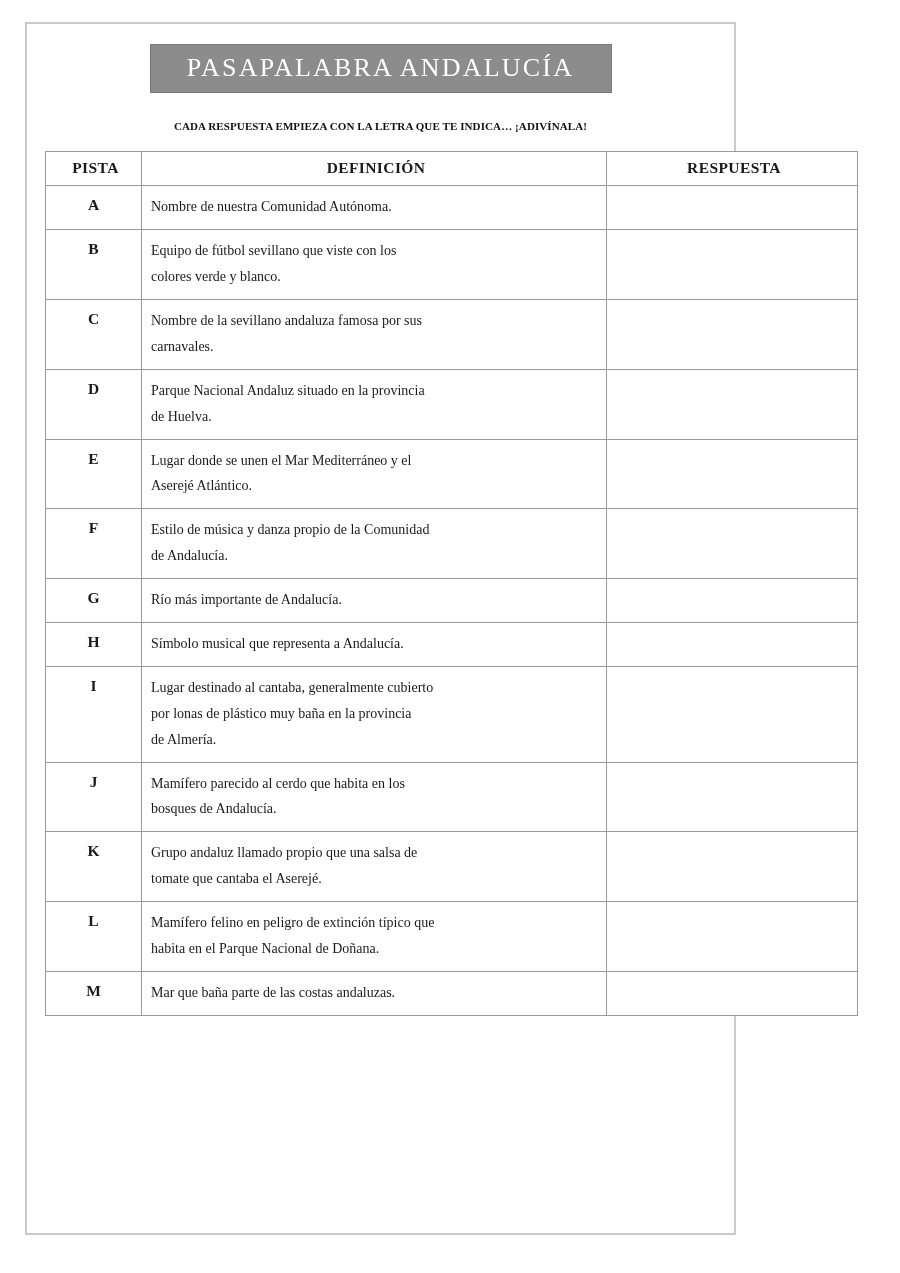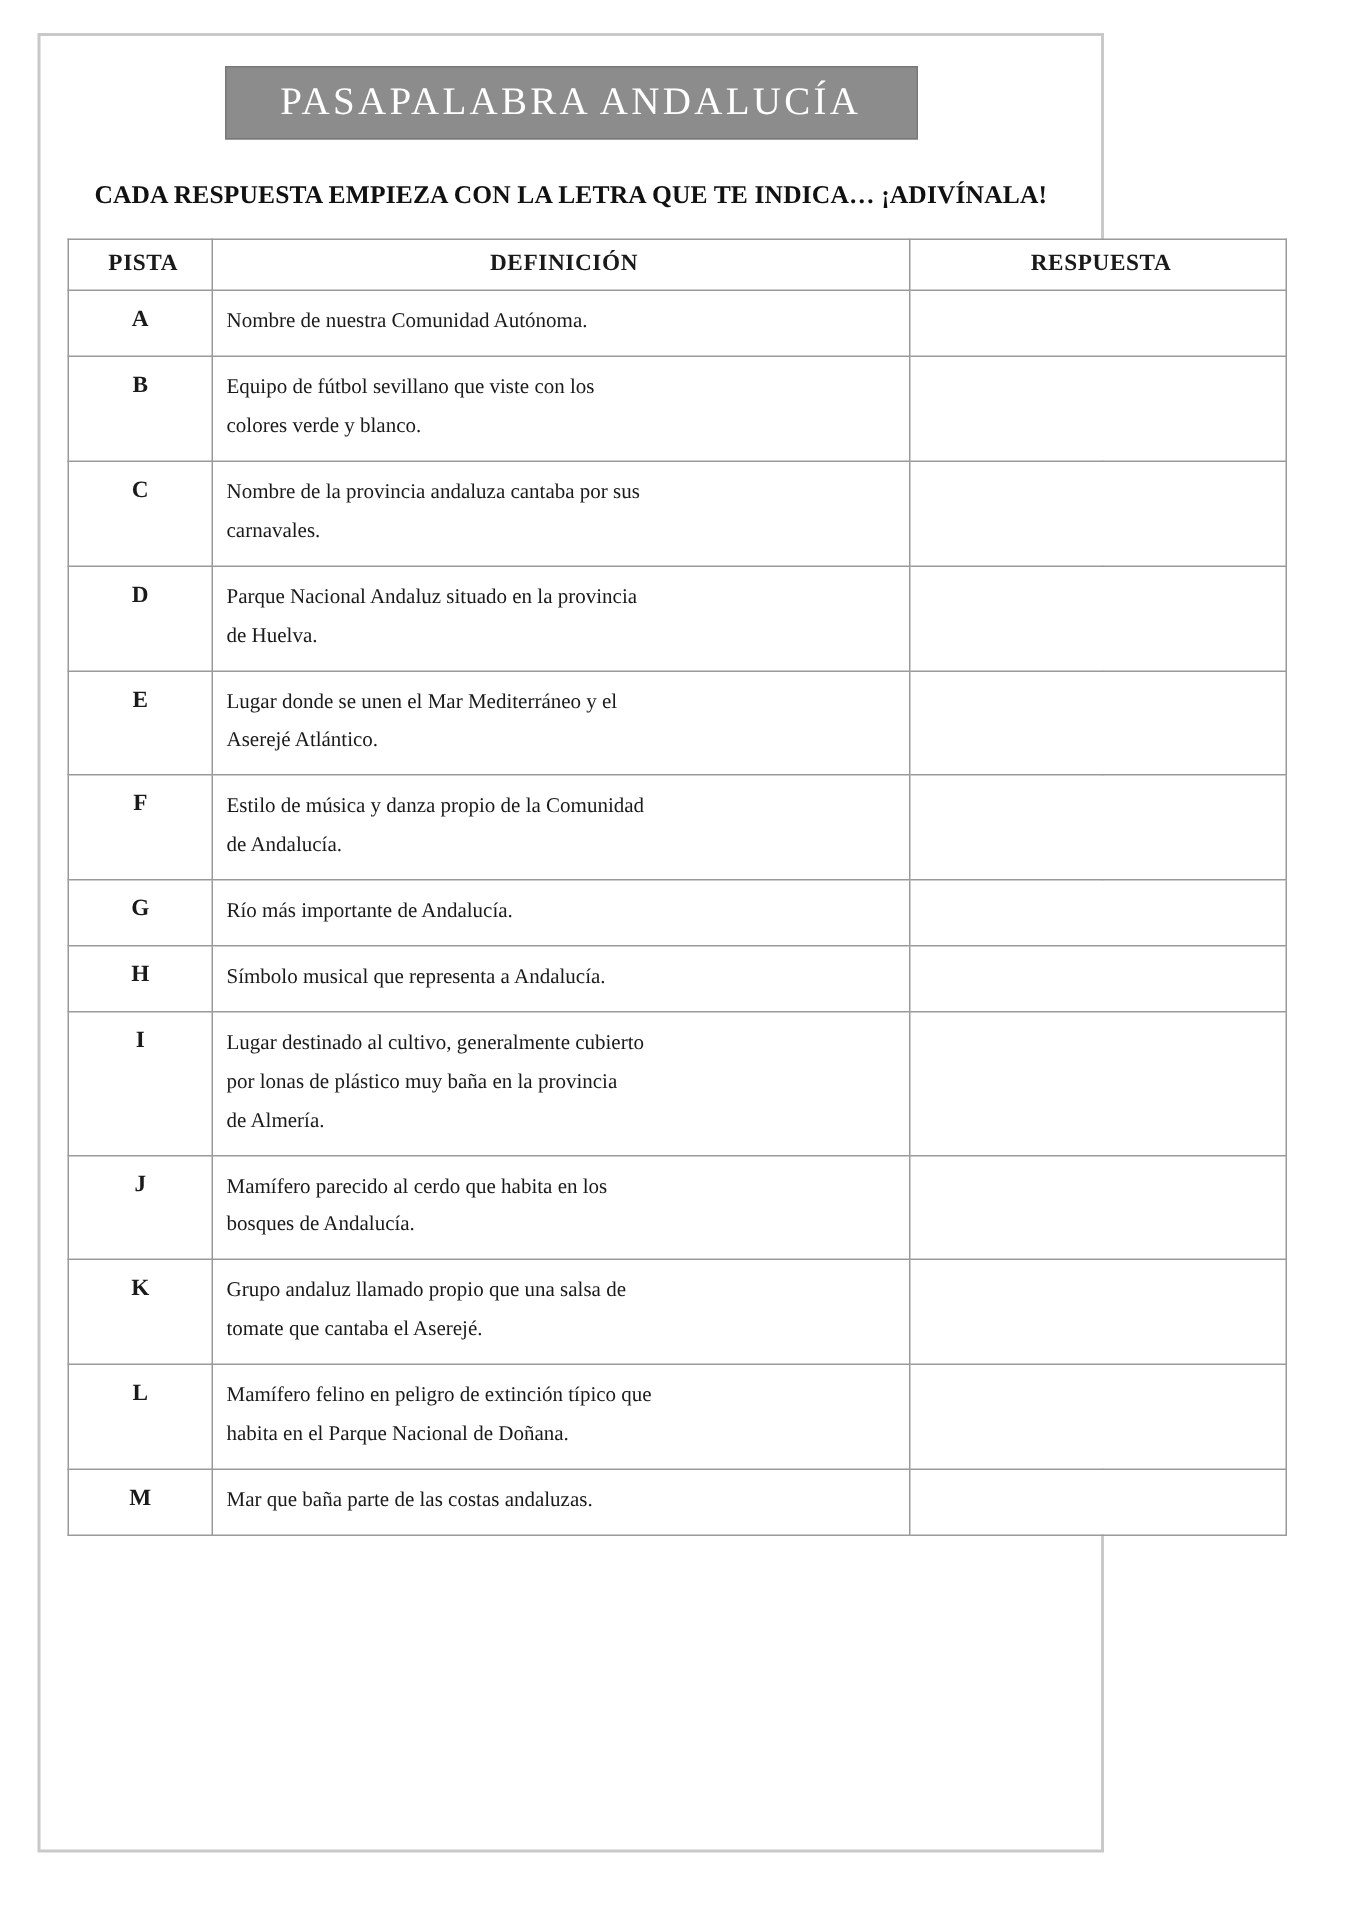--- a/index.html
+++ b/index.html
@@ -45,21 +45,21 @@
     letter-spacing: 2.2px;
     line-height: 1.05;
     white-space: nowrap;
   }
 
   
   .subtitle {
     margin-top: 27px;
     text-align: center;
     font-weight: bold;
-    font-size: 17px;
+    font-size: 11px;
     letter-spacing: 0.1px;
     color: #111111;
     white-space: nowrap;
   }
 
   
   .table-wrap {
     margin: 19px 17px 0 18px;
   }
   table.quiz {
@@ -147,21 +147,21 @@
             <td class="pista">B</td>
             <td class="definicion">
               <span class="def-line">Equipo de fútbol sevillano que viste con los</span>
               <span class="def-line">colores verde y blanco.</span>
             </td>
             <td class="respuesta"></td>
           </tr>
           <tr>
             <td class="pista">C</td>
             <td class="definicion">
-              <span class="def-line">Nombre de la provincia andaluza cantaba por sus</span>
+              <span class="def-line">Nombre de la sevillano andaluza famosa por sus</span>
               <span class="def-line">carnavales.</span>
             </td>
             <td class="respuesta"></td>
           </tr>
           <tr>
             <td class="pista">D</td>
             <td class="definicion">
               <span class="def-line">Parque Nacional Andaluz situado en la provincia</span>
               <span class="def-line">de Huelva.</span>
             </td>
@@ -193,21 +193,21 @@
           <tr>
             <td class="pista">H</td>
             <td class="definicion">
               <span class="def-line">Símbolo musical que representa a Andalucía.</span>
             </td>
             <td class="respuesta"></td>
           </tr>
           <tr>
             <td class="pista">I</td>
             <td class="definicion">
-              <span class="def-line">Lugar destinado al cultivo, generalmente cubierto</span>
+              <span class="def-line">Lugar destinado al cantaba, generalmente cubierto</span>
               <span class="def-line">por lonas de plástico muy baña en la provincia</span>
               <span class="def-line">de Almería.</span>
             </td>
             <td class="respuesta"></td>
           </tr>
           <tr>
             <td class="pista">J</td>
             <td class="definicion">
               <span class="def-line">Mamífero parecido al cerdo que habita en los</span>
               <span class="def-line">bosques de Andalucía.</span>

